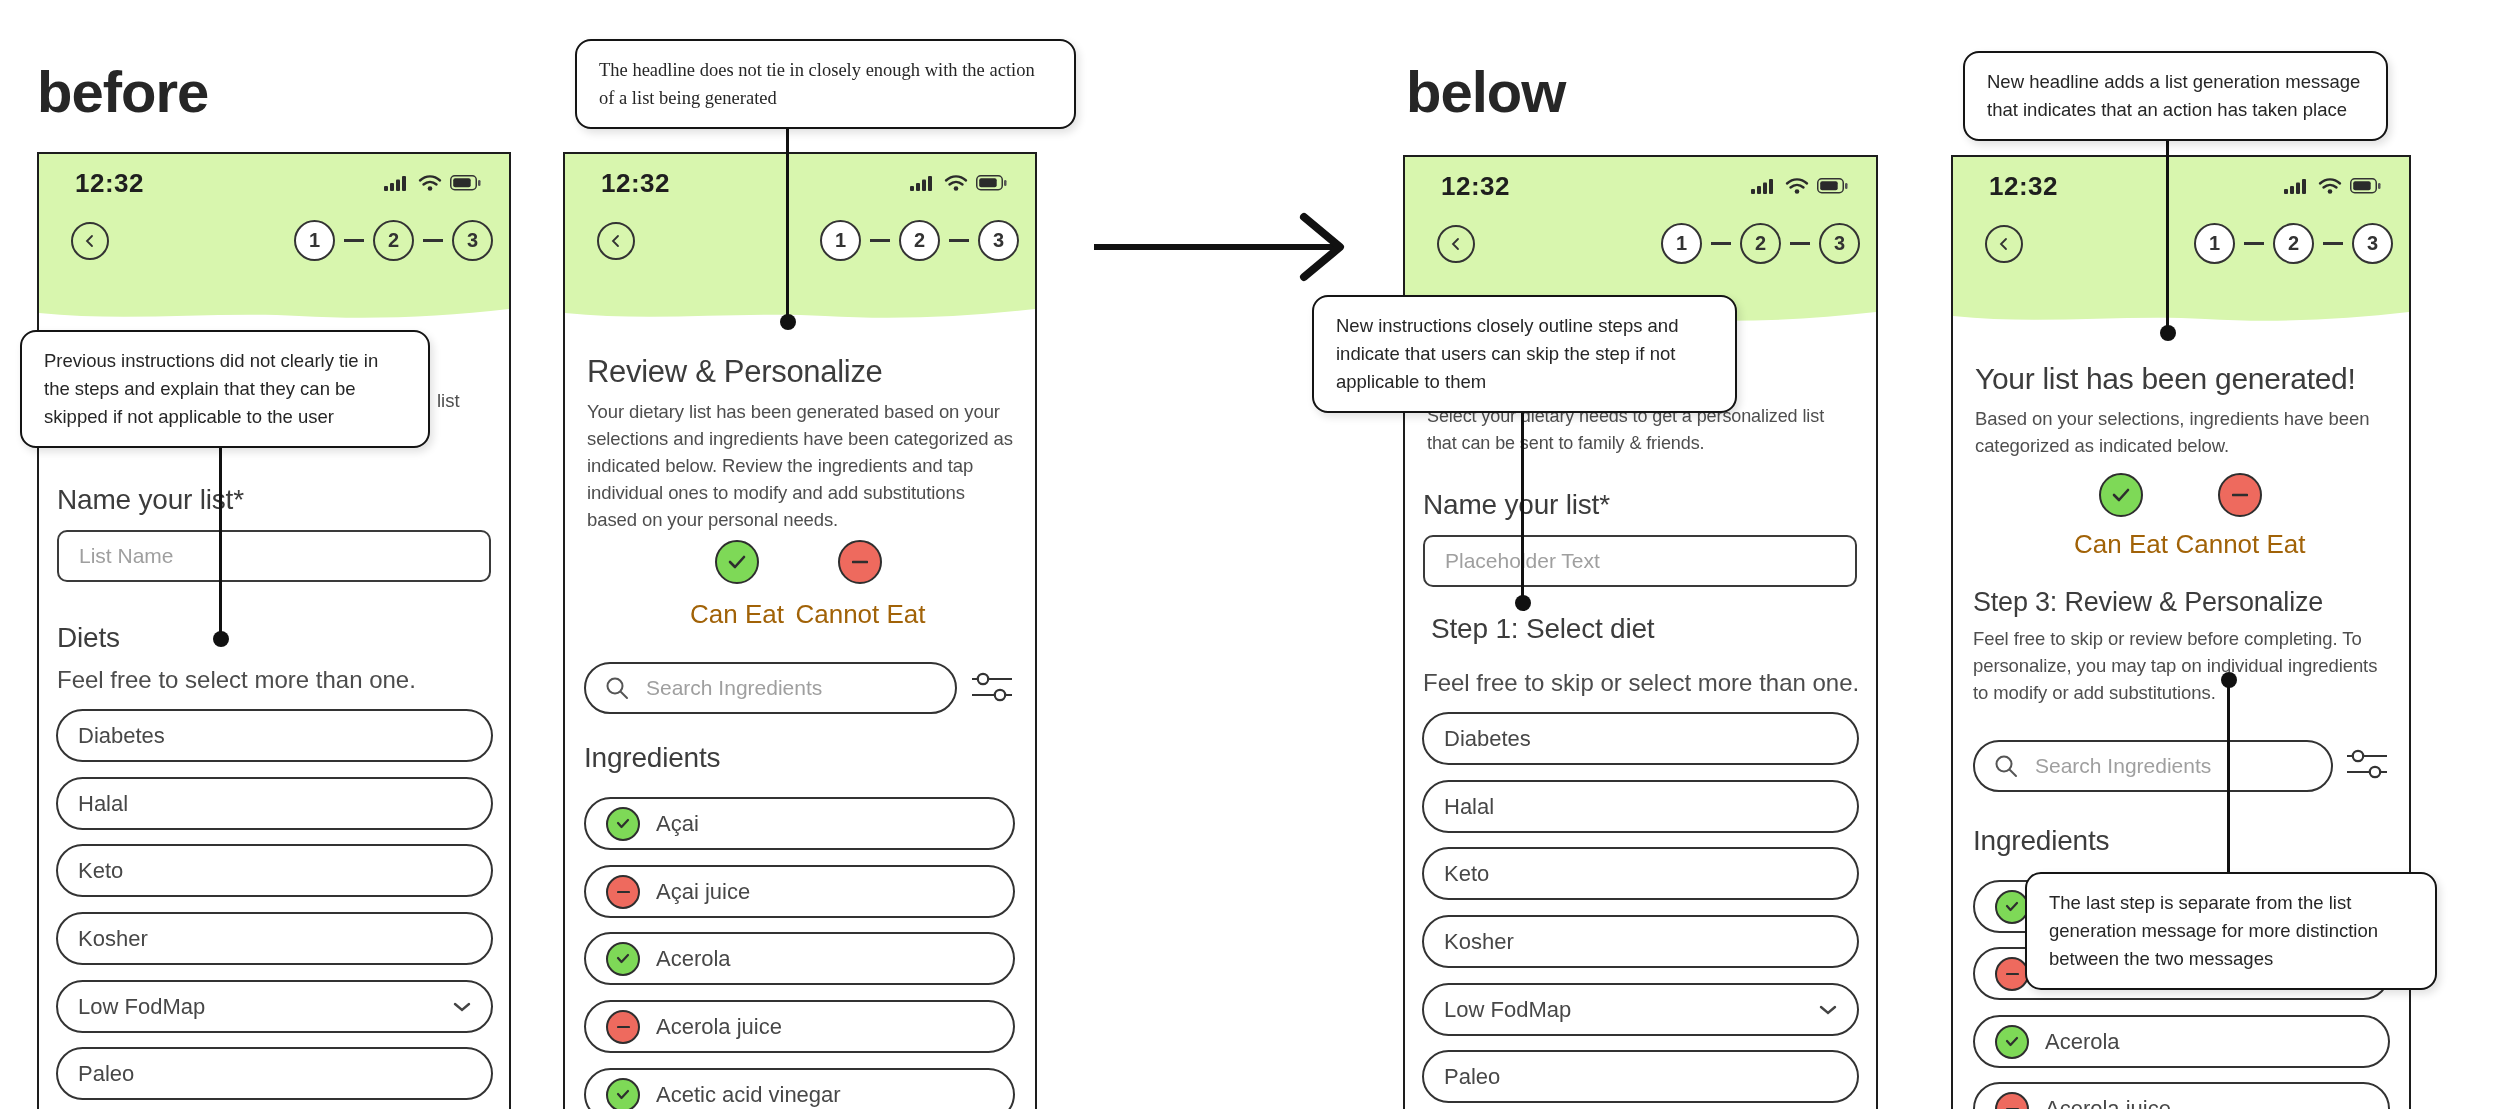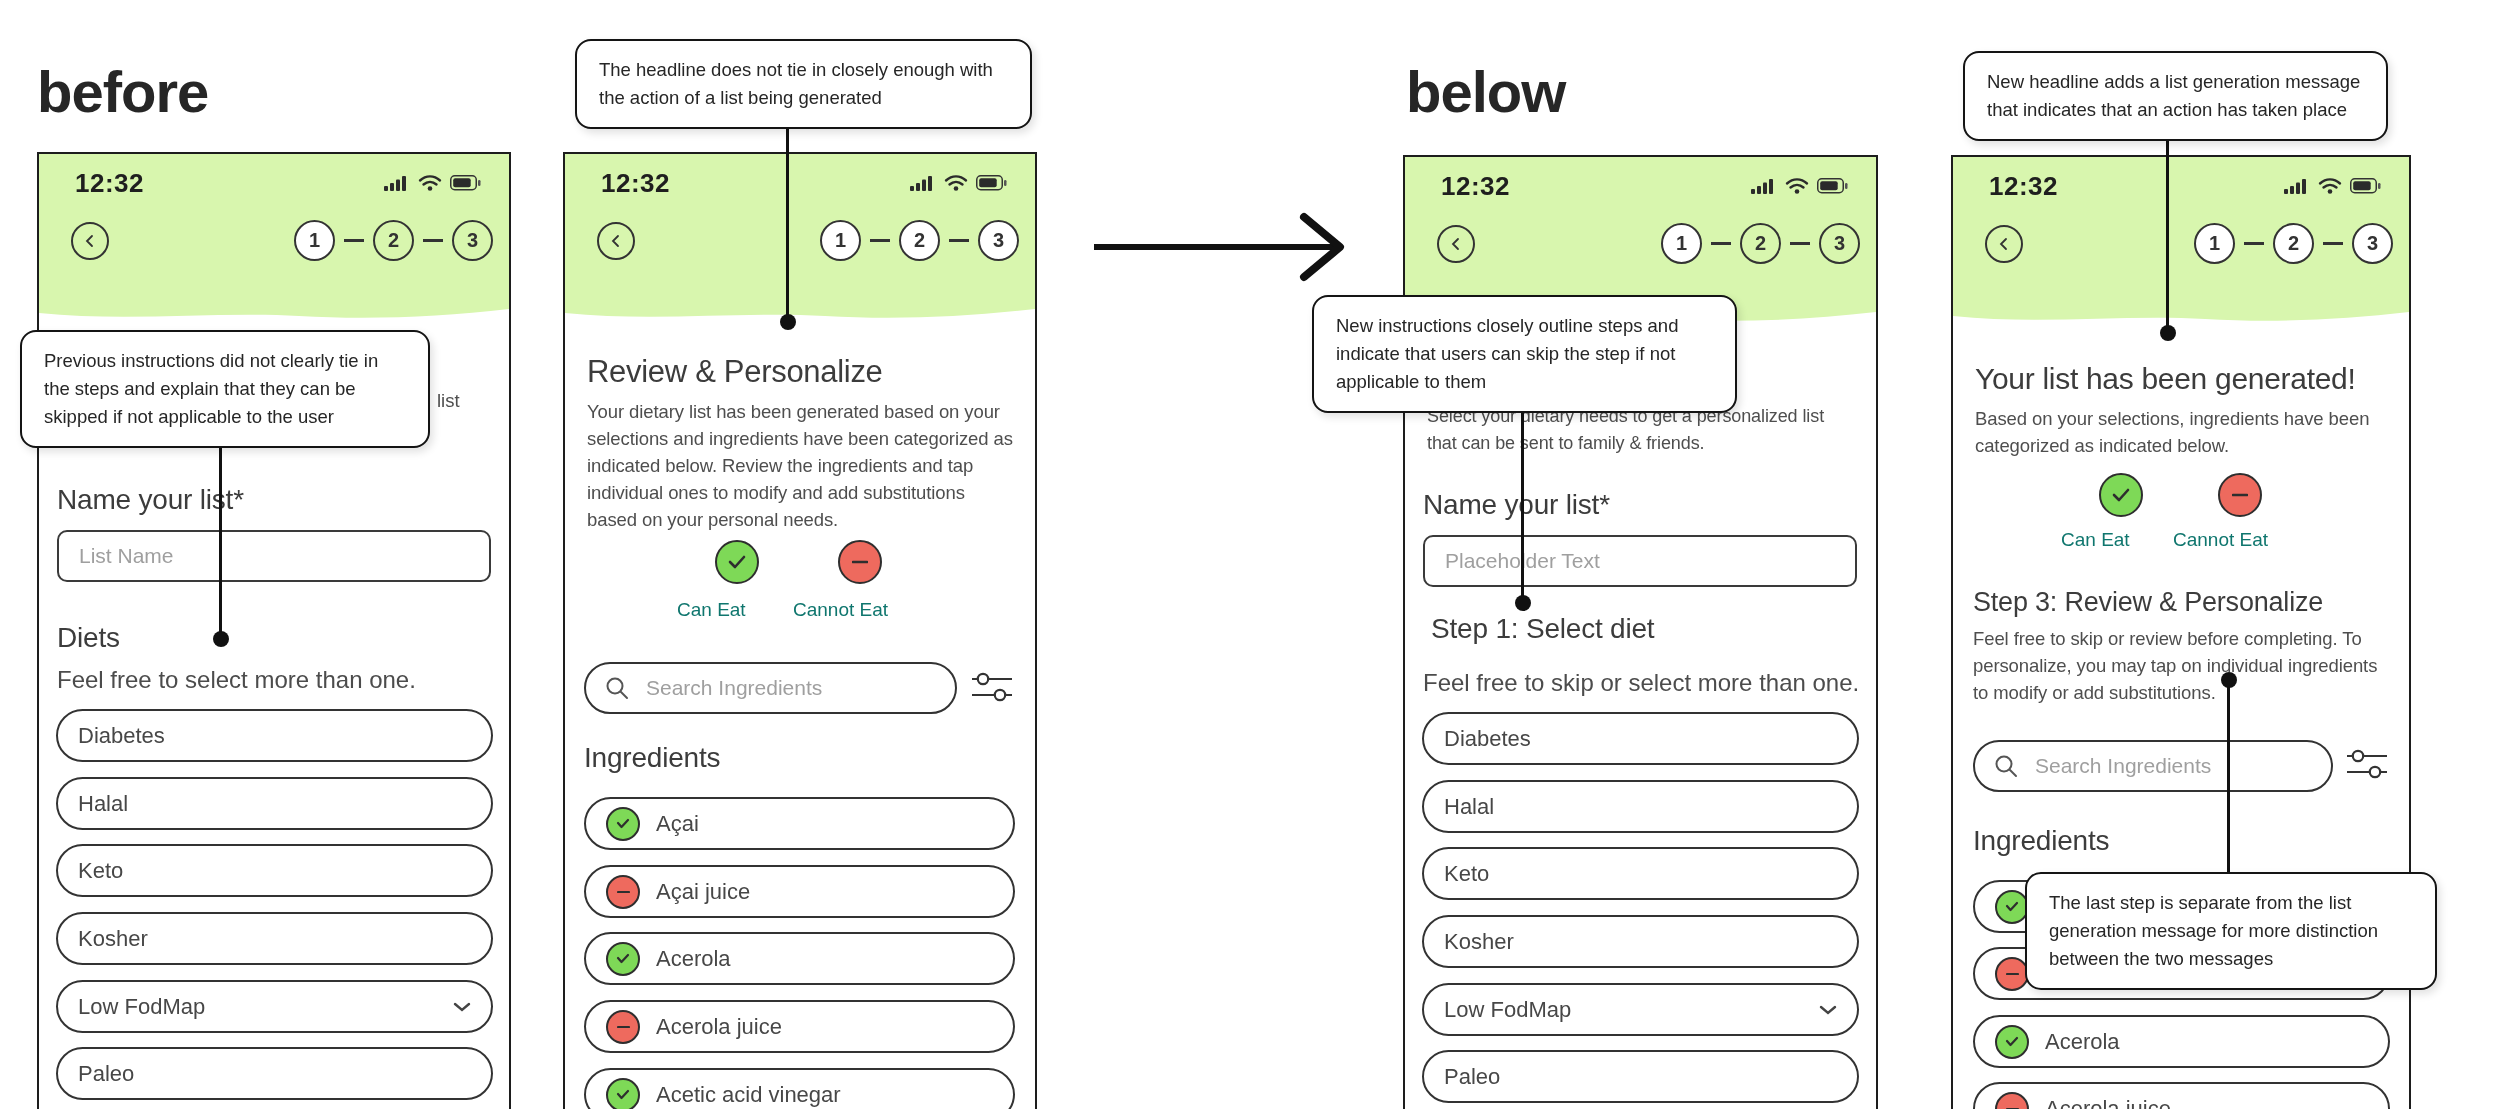--- a/index.html
+++ b/index.html
@@ -29,21 +29,21 @@
                    margin:0 18px;font-family:inherit;}
   input::placeholder{color:#9f9f9f;}
   .pill{position:absolute;height:53px;border:2.2px solid #333;border-radius:27px;background:#fff;
         display:flex;align-items:center;padding:0 20px;font-size:22px;color:#474747;box-sizing:border-box;}
   .pill .chev{margin-left:auto;}
   .badge{width:44px;height:44px;border-radius:50%;border:2.5px solid #2e2e2e;display:flex;align-items:center;
          justify-content:center;box-sizing:border-box;}
   .badge-sm{width:34px;height:34px;border-radius:50%;border:2px solid #2e2e2e;display:flex;align-items:center;
             justify-content:center;box-sizing:border-box;margin-right:16px;flex:0 0 auto;}
   .can{background:#7ed957;} .cannot{background:#ee6a5e;}
-  .legend-label{position:absolute;font-size:19px;color:#0f766e;text-align:left;}
+  .legend-label{position:absolute;font-size:26px;color:#a16207;text-align:center;}
   .search-pill{position:absolute;height:52px;border:2px solid #333;border-radius:27px;background:#fff;
                display:flex;align-items:center;box-sizing:border-box;}
   .search-pill .mag{margin-left:18px;flex:0 0 auto;}
   .search-pill input{border:none;outline:none;background:transparent;font-size:21px;color:#333;width:100%;
                      margin:0 14px;font-family:inherit;}
   .filter-btn{position:absolute;background:transparent;border:none;padding:0;}
   .ann-box{position:absolute;background:#fff;border:2.5px solid #141414;border-radius:16px;
            padding:15px 22px;font-size:18.5px;line-height:28px;color:#262626;z-index:6;
            box-shadow:3px 4px 8px rgba(0,0,0,.12);box-sizing:border-box;}
   .connector{position:absolute;width:3px;background:#111;z-index:5;}
@@ -445,18 +445,18 @@
   <div class="connector" style="left:1521px;top:412px;height:191px;"></div>
   <div class="conn-dot" style="left:1515px;top:595px;"></div>
 
   <div class="connector" style="left:2166px;top:141px;height:192px;"></div>
   <div class="conn-dot" style="left:2160px;top:325px;"></div>
 
   <div class="connector" style="left:2227px;top:680px;height:194px;"></div>
   <div class="conn-dot" style="left:2221px;top:672px;"></div>
 
   <div class="ann-box" style="left:20px;top:330px;width:410px;">Previous instructions did not clearly tie in the steps and explain that they can be skipped if not applicable to the user</div>
-  <div class="ann-box" style="left:575px;top:39px;width:457px;">The headline does not tie in closely enough with the action of a list being generated</div>
+  <div class="ann-box" style="left:575px;top:39px;width:501px;font-family:Liberation Serif, serif;">The headline does not tie in closely enough with the action of a list being generated</div>
   <div class="ann-box" style="left:1312px;top:295px;width:425px;">New instructions closely outline steps and indicate that users can skip the step if not applicable to them</div>
   <div class="ann-box" style="left:1963px;top:51px;width:425px;">New headline adds a list generation message that indicates that an action has taken place</div>
   <div class="ann-box" style="left:2025px;top:872px;width:412px;">The last step is separate from the list generation message for more distinction between the two messages</div>
 
 </div>
 
 </body></html>

